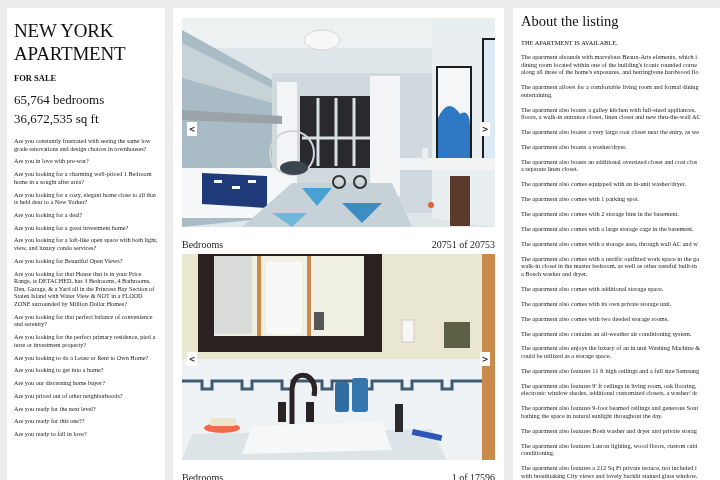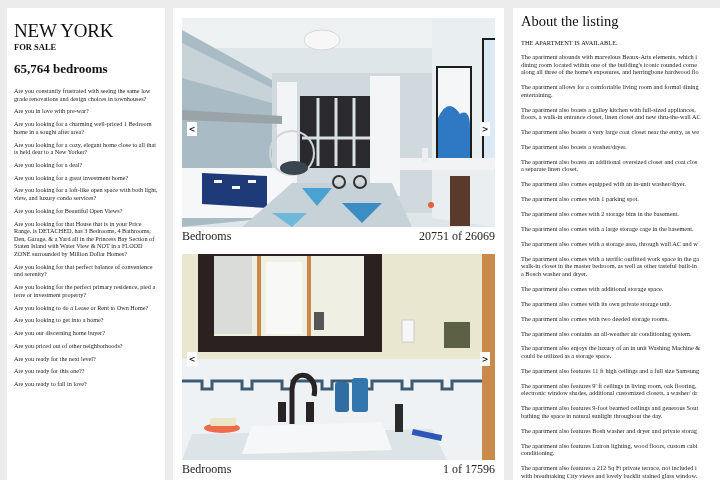--- a/index.html
+++ b/index.html
@@ -13,41 +13,41 @@
 
     
     .left {
       position: absolute; left: 7px; top: 8px; width: 158px; height: 472px;
       background: #fff; padding: 10px 6px 0 7px; overflow: hidden;
     }
     .left h1 {
       font-weight: normal; font-size: 19px; line-height: 23px;
       letter-spacing: -0.2px; margin-top: 1px;
     }
-    .left .forsale { font-weight: bold; font-size: 8.5px; }
+    .left .forsale { font-weight: bold; font-size: 8.5px; margin-top: 8px; }
     .left .price { font-weight: bold; font-size: 17.5px; line-height: 19px; margin-top: 0px; letter-spacing: -0.2px; }
     .left .stat { font-size: 13px; line-height: 19px; }
-    .left .stats { margin-top: 7px; font-weight: bold; }
+    .left .stats { margin-top: 7px; }
     .left .questions { margin-top: 9px; }
     .left .q { font-size: 6.2px; line-height: 7.6px; margin-bottom: 5.2px; color: #222; }
 
     
     .middle {
       position: absolute; left: 173px; top: 8px; width: 331px; height: 472px;
       background: #fff;
     }
     .photo-card { position: absolute; left: 9px; width: 313px; }
     .photo-card.p1 { top: 10px; }
     .photo-card.p2 { top: 246px; }
     .photo { position: relative; width: 313px; overflow: hidden; }
     .p1 .photo { height: 209px; }
     .p2 .photo { height: 206px; }
     .caption {
       display: flex; justify-content: space-between; align-items: baseline;
-      font-size: 12px; margin-top: 2px; color: #222;
+      font-size: 10px; margin-top: 12px; color: #222;
     }
     .nav-btn {
       position: absolute; width: 10px; height: 14px; background: #fff;
       font-family: "DejaVu Sans", sans-serif; font-size: 8px; font-weight: bold;
       display: flex; align-items: center; justify-content: center; color: #222;
       cursor: pointer;
     }
     .p1 .nav-prev { left: 5px; top: 104px; }
     .p1 .nav-next { right: 5px; top: 104px; }
     .p2 .nav-prev { left: 5px; top: 98px; }
@@ -64,24 +64,26 @@
     .right .para span { display: block; }
   </style>
 </head>
 <body>
 
 <div class="page">
 
   <div class="left">
     <h1>
       <span>NEW YORK</span><br>
+      <span>APARTMENT</span>
     </h1>
     <div class="forsale">FOR SALE</div>
     <div class="stats">
       <div class="stat">65,764 bedrooms</div>
+      <div class="stat">36,672,535 sq ft</div>
     </div>
     <div class="questions">
       <p class="q">Are you constantly frustrated with seeing the same low grade renovations and design choices in townhouses?</p>
       <p class="q">Are you in love with pre-war?</p>
       <p class="q">Are you looking for a charming well-priced 1 Bedroom home in a sought after area?</p>
       <p class="q">Are you looking for a cozy, elegant home close to all that is held dear to a New Yorker?</p>
       <p class="q">Are you looking for a deal?</p>
       <p class="q">Are you looking for a great investment home?</p>
       <p class="q">Are you looking for a loft-like open space with both light, view, and luxury condo services?</p>
       <p class="q">Are you looking for Beautiful Open Views?</p>
@@ -144,21 +146,21 @@
           <rect x="218" y="140" width="95" height="12" fill="#f2f3f4"></rect>
           <rect x="268" y="158" width="20" height="50" fill="#5a3a2a"></rect>
           <circle cx="249" cy="187" r="3" fill="#e0623a"></circle>
           <rect x="240" y="130" width="6" height="14" fill="#eceff1"></rect>
         </svg>
         <div class="nav-btn nav-prev">&lt;</div>
         <div class="nav-btn nav-next">&gt;</div>
       </div>
       <div class="caption">
         <span>Bedrooms</span>
-        <span>20751 of 26069</span>
+        <span>20751 of 20753</span>
       </div>
     </div>
 
     <div class="photo-card p2">
       <div class="photo">
         <svg width="313" height="206" viewBox="0 0 313 206">
           <rect width="313" height="206" fill="#e9e7cf"></rect>
           <rect x="300" y="0" width="13" height="206" fill="#c98a4c"></rect>
           <rect x="16" y="0" width="184" height="98" fill="#2a2120"></rect>
           <rect x="32" y="2" width="150" height="80" fill="#f0efe4"></rect>

